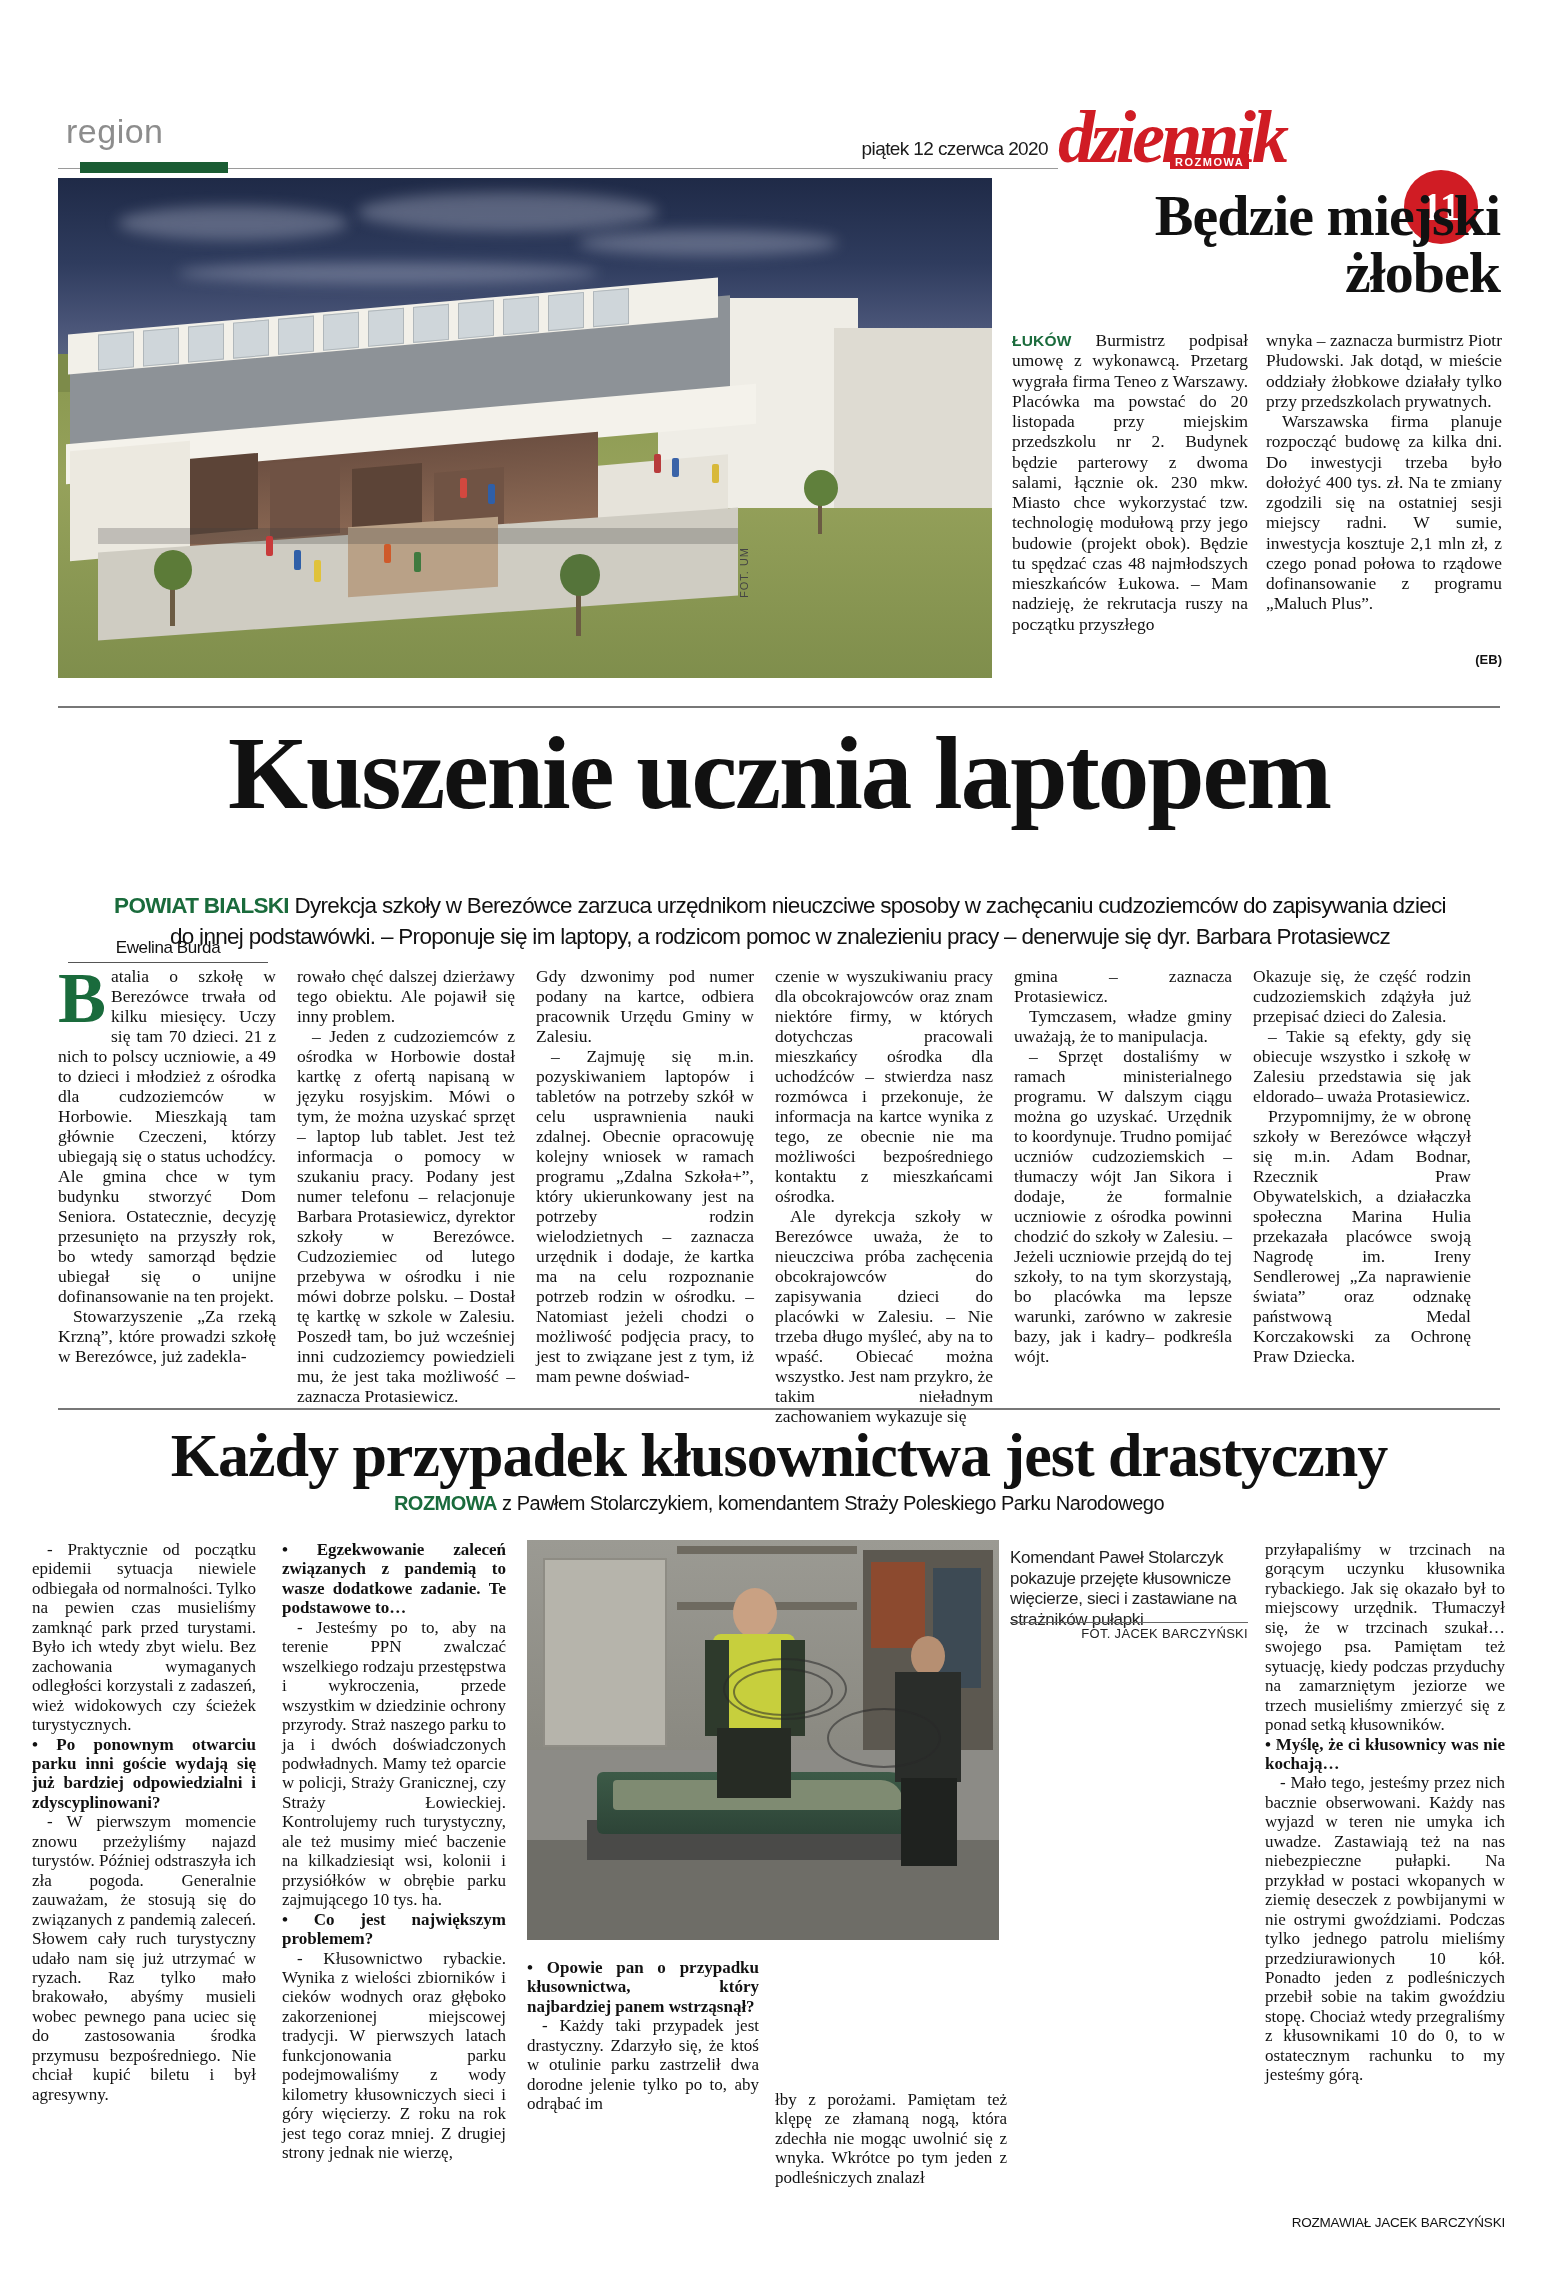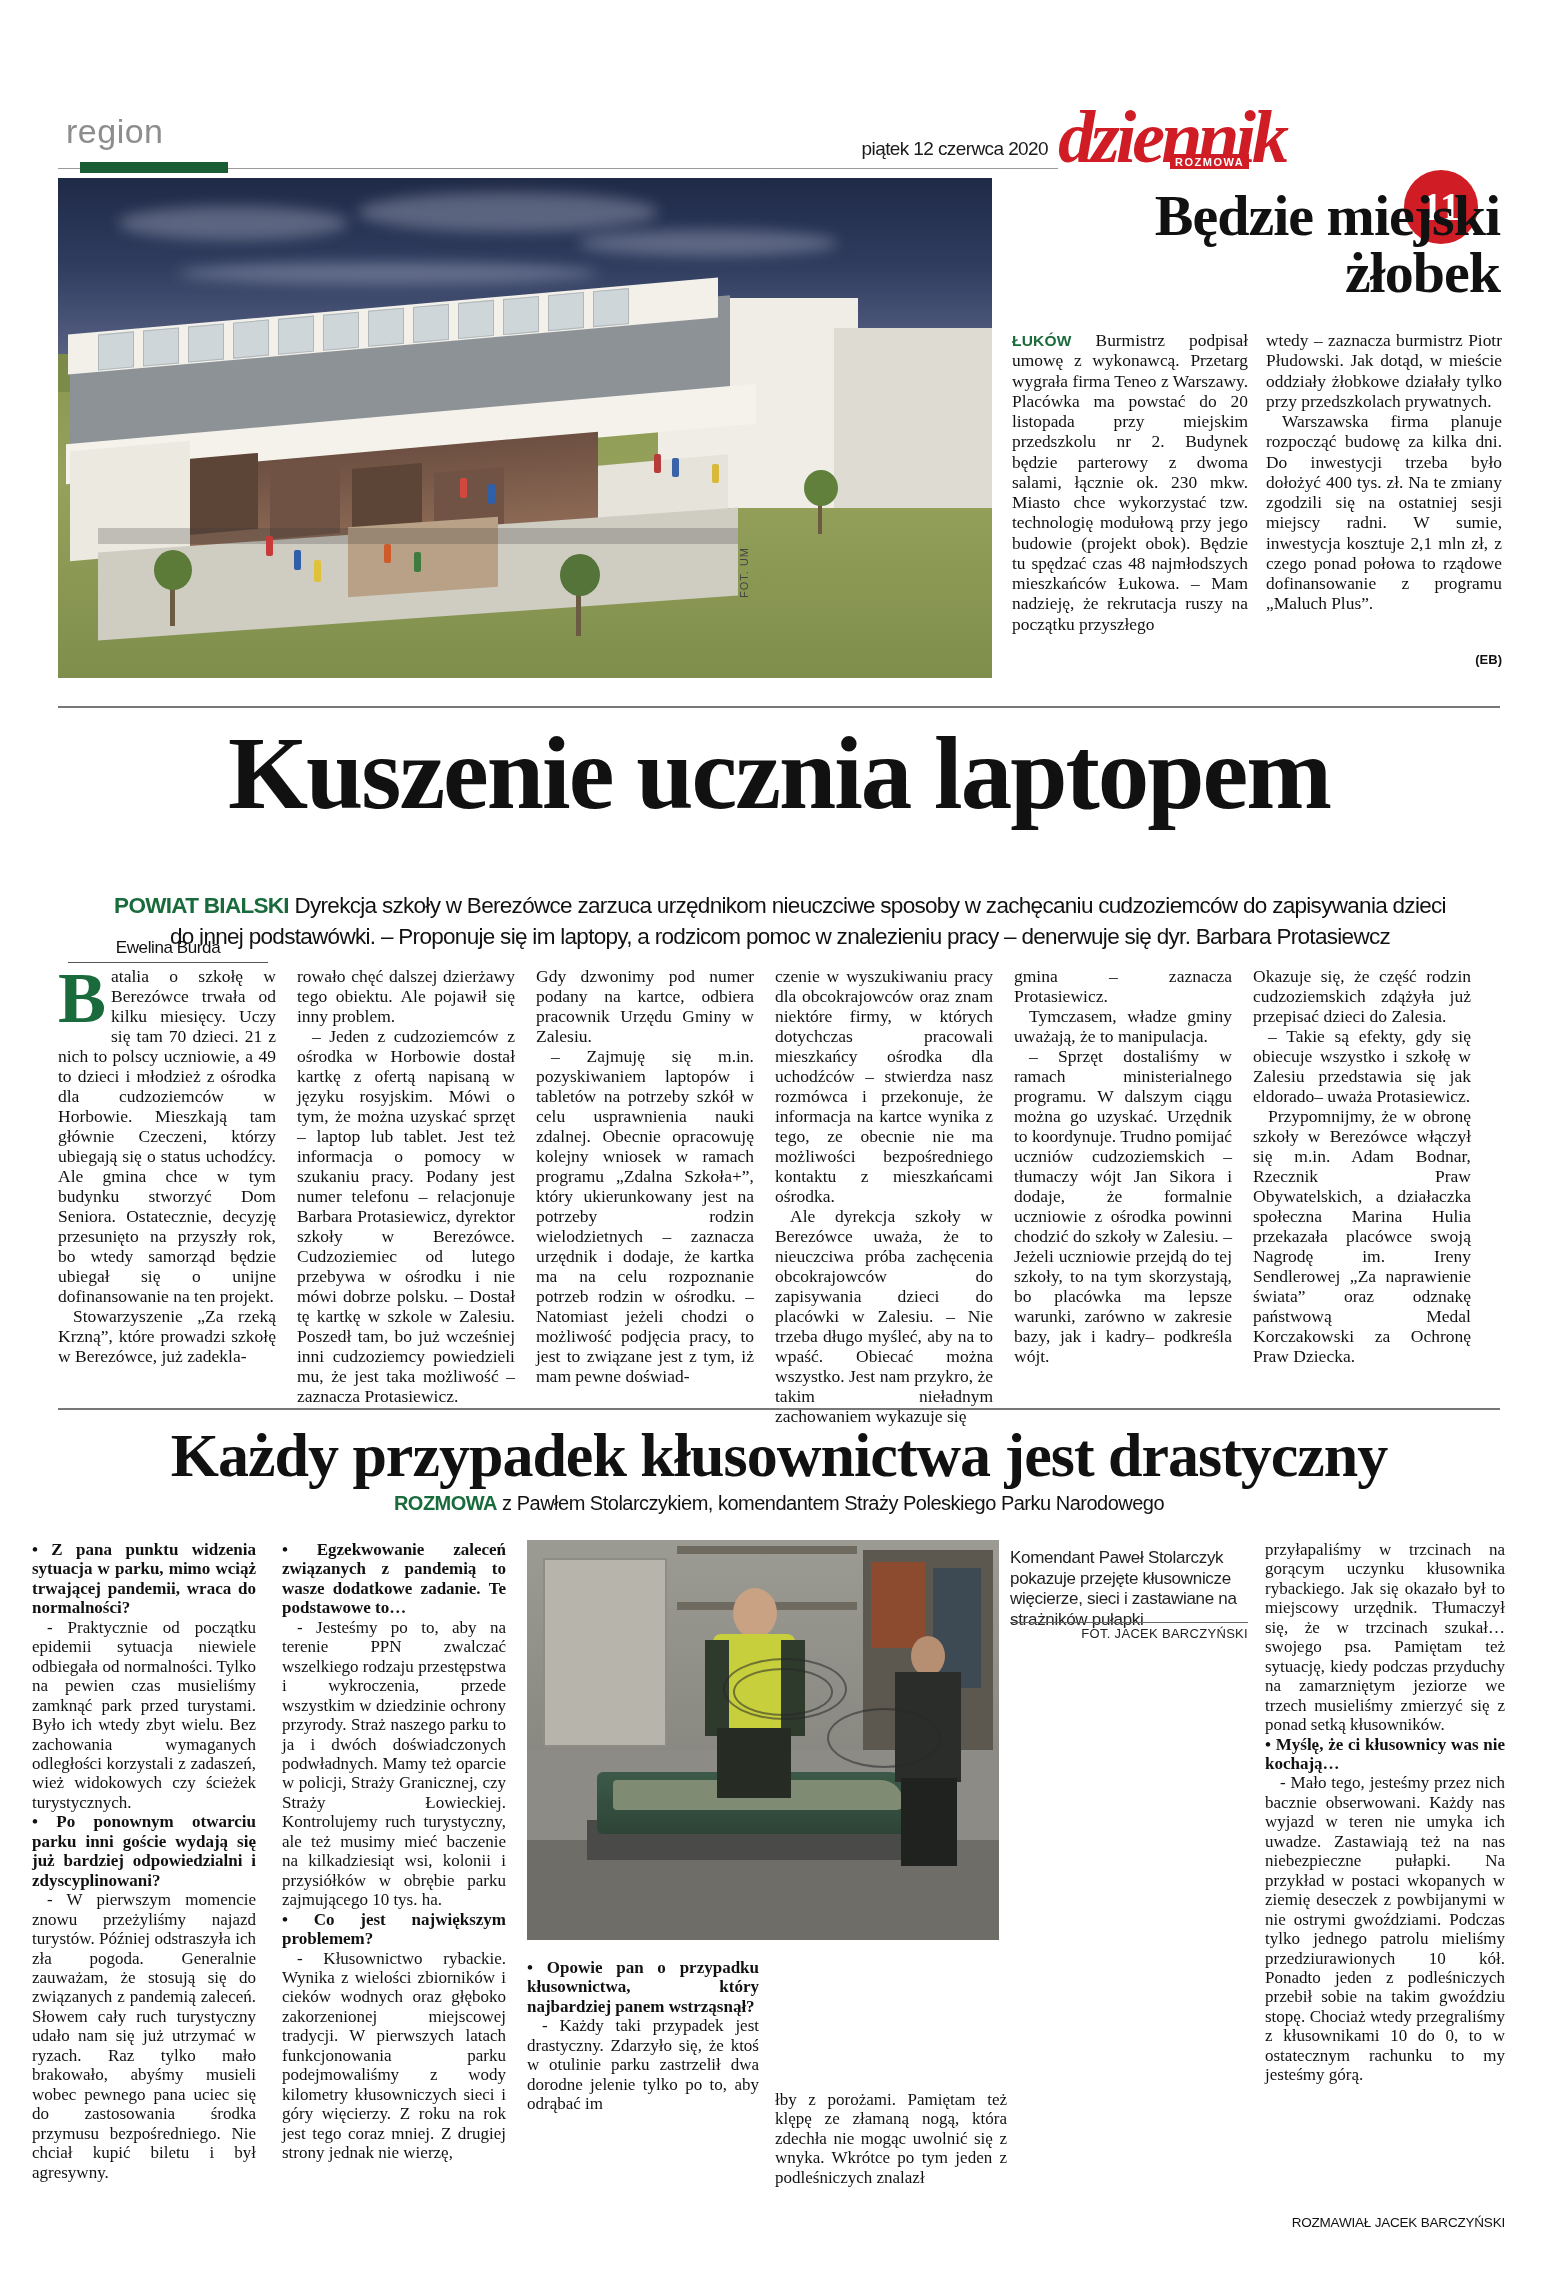--- a/index.html
+++ b/index.html
@@ -265,21 +265,21 @@
     <div class="photo-credit">FOT. UM</div>
   </div>
 
   <div class="top-head">Będzie miejski żłobek</div>
 
   <div class="top-cols">
     <div class="top-col">
       <p class="first"><span class="kicker">ŁUKÓW</span> <span>Burmistrz podpisał umowę z wykonawcą. Przetarg wygrała firma Teneo z Warszawy. Placówka ma powstać do 20 listopada przy miejskim przedszkolu nr 2. Budynek będzie parterowy z dwoma salami, łącznie ok. 230 mkw. Miasto chce wykorzystać tzw. technologię modułową przy jego budowie (projekt obok). Będzie tu spędzać czas 48 najmłodszych mieszkańców Łukowa. – Mam nadzieję, że rekrutacja ruszy na początku przyszłego</span></p>
     </div>
     <div class="top-col">
-      <p class="first">wtedy – zaznacza burmistrz Piotr Płudowski. Jak dotąd, w mieście oddziały żłobkowe działały tylko przy przedszkolach prywatnych.</p>
+      <p class="first">wnyka – zaznacza burmistrz Piotr Płudowski. Jak dotąd, w mieście oddziały żłobkowe działały tylko przy przedszkolach prywatnych.</p>
       <p>Warszawska firma planuje rozpocząć budowę za kilka dni. Do inwestycji trzeba było dołożyć 400 tys. zł. Na te zmiany zgodzili się na ostatniej sesji miejscy radni. W sumie, inwestycja kosztuje 2,1 mln zł, z czego ponad połowa to rządowe dofinansowanie z programu „Maluch Plus”.</p>
     </div>
   </div>
   <div class="byline-eb">(EB)</div>
 
   <div class="rule-thick" style="left:58px;top:706px;width:1442px;"></div>
 
   <div class="main-head">Kuszenie ucznia laptopem</div>
   <div class="main-lead"><span class="lead-kicker">POWIAT BIALSKI</span><span> Dyrekcja szkoły w Berezówce zarzuca urzędnikom nieuczciwe sposoby w zachęcaniu cudzoziemców do zapisywania dzieci do innej podstawówki. – Proponuje się im laptopy, a rodzicom pomoc w znalezieniu pracy – denerwuje się dyr. Barbara Protasiewcz</span></div>
 
@@ -348,21 +348,20 @@
     <div class="ip-net" style="left:196px;top:118px;width:120px;height:58px;"></div>
     <div class="ip-net" style="left:206px;top:128px;width:96px;height:44px;"></div>
     <div class="ip-net" style="left:300px;top:168px;width:110px;height:56px;"></div>
   </div>
 
   <div class="photo-caption">Komendant Paweł Stolarczyk pokazuje przejęte kłusownicze więcierze, sieci i zastawiane na strażników pułapki</div>
   <div class="caption-rule"></div>
   <div class="photo-credit2">FOT. JACEK BARCZYŃSKI</div>
 
   <div class="icol" style="left:32px;top:1540px;width:224px;">
-    <p class="q first">•  Z pana punktu widzenia sytuacja w parku, mimo wciąż trwającej pandemii, wraca do normalności?</p>
     <p>- Praktycznie od początku epidemii sytuacja niewiele odbiegała od normalności. Tylko na pewien czas musieliśmy zamknąć park przed turystami. Było ich wtedy zbyt wielu. Bez zachowania wymaganych odległości korzystali z zadaszeń, wież widokowych czy ścieżek turystycznych.</p>
     <p class="q">• Po ponownym otwarciu parku inni goście wydają się już bardziej odpowiedzialni i zdyscyplinowani?</p>
     <p>- W pierwszym momencie znowu przeżyliśmy najazd turystów. Później odstraszyła ich zła pogoda. Generalnie zauważam, że stosują się do związanych z pandemią zaleceń. Słowem cały ruch turystyczny udało nam się już utrzymać w ryzach. Raz tylko mało brakowało, abyśmy musieli wobec pewnego pana uciec się do zastosowania środka przymusu bezpośredniego. Nie chciał kupić biletu i był agresywny.</p>
   </div>
 
   <div class="icol" style="left:282px;top:1540px;width:224px;">
     <p class="q first">• Egzekwowanie zaleceń związanych z pandemią to wasze dodatkowe zadanie. Te podstawowe to…</p>
     <p>- Jesteśmy po to, aby na terenie PPN zwalczać wszelkiego rodzaju przestępstwa i wykroczenia, przede wszystkim w dziedzinie ochrony przyrody. Straż naszego parku to ja i dwóch doświadczonych podwładnych. Mamy też oparcie w policji, Straży Granicznej, czy Straży Łowieckiej. Kontrolujemy ruch turystyczny, ale też musimy mieć baczenie na kilkadziesiąt wsi, kolonii i przysiółków w obrębie parku zajmującego 10 tys. ha.</p>
     <p class="q">• Co jest największym problemem?</p>
     <p>- Kłusownictwo rybackie. Wynika z wielości zbiorników i cieków wodnych oraz głęboko zakorzenionej miejscowej tradycji. W pierwszych latach funkcjonowania parku podejmowaliśmy z wody kilometry kłusowniczych sieci i góry więcierzy. Z roku na rok jest tego coraz mniej. Z drugiej strony jednak nie wierzę,</p>

